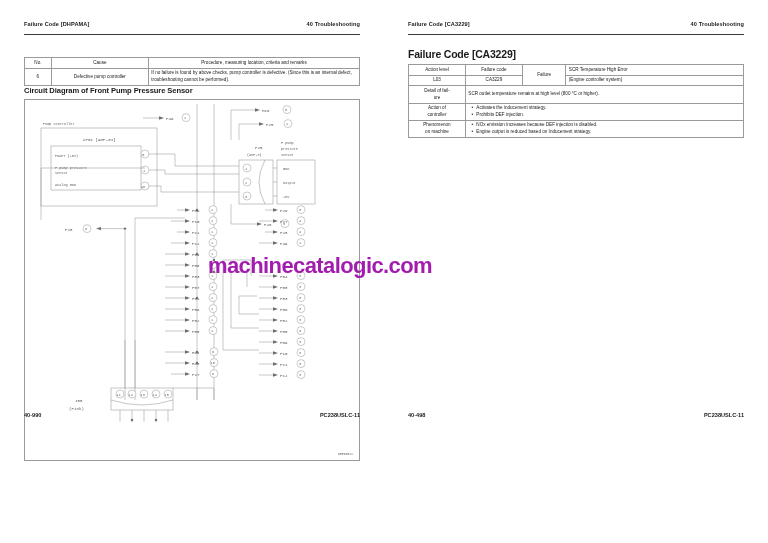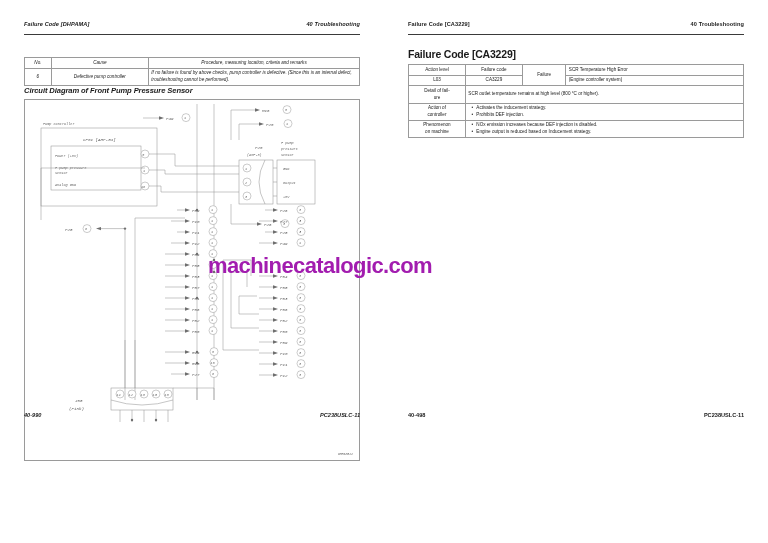--- a/index.html
+++ b/index.html
@@ -15,21 +15,21 @@
     color: #1a1a1a;
     overflow: hidden;
   }
   .page {
     position: absolute;
     top: 0;
     width: 384px;
     height: 442px;
     box-sizing: border-box;
   }
-  .page-left  { left: 0; font-style: italic; }
+  .page-left  { left: 0; }
   .page-right { left: 384px; }
 
   
   .run-head {
     position: absolute;
     left: 24px;
     right: 24px;
     top: 20px;
     height: 14px;
     border-bottom: 1px solid #3a3a3a;

